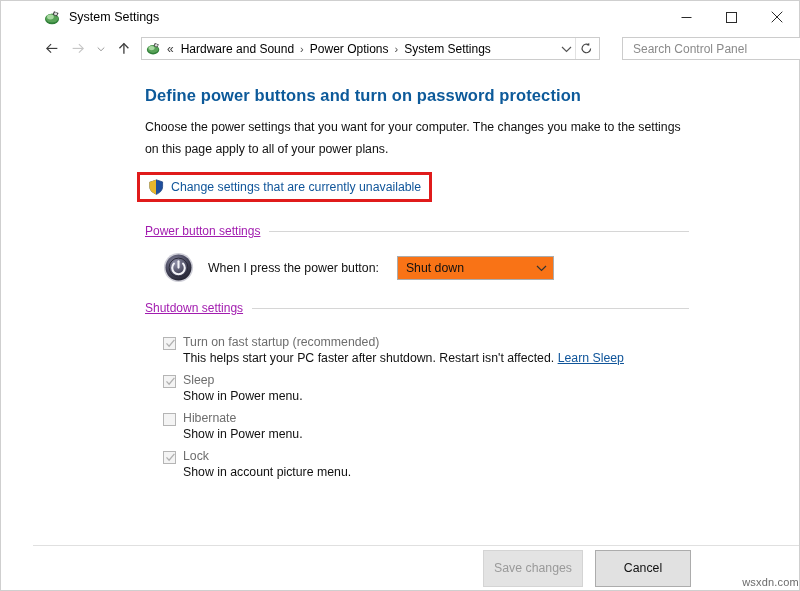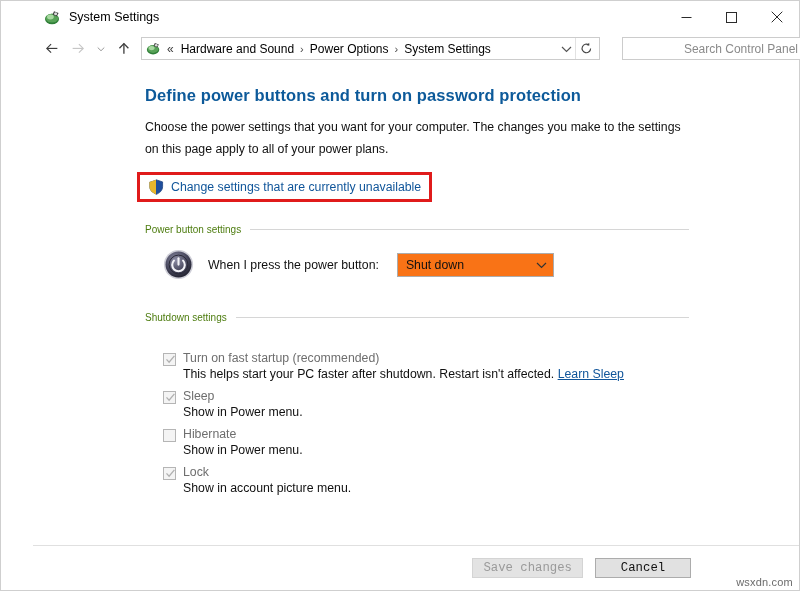--- a/index.html
+++ b/index.html
@@ -129,21 +129,20 @@
   }
   .searchbox input {
     flex: 1 1 auto;
     border: none;
     outline: none;
     font-family: "Liberation Sans", sans-serif;
     font-size: 12px;
     color: #222;
     background: transparent;
     min-width: 0;
-    text-align: right;
   }
   .searchbox input::placeholder { color: #8a8a8a; }
 
   
   .content {
     flex: 1 1 auto;
     position: relative;
     padding: 22px 0 0 0;
     overflow: hidden;
   }
@@ -187,23 +186,24 @@
 
   
   .group {
     display: flex;
     align-items: center;
     gap: 9px;
     margin-top: 9px;
     margin-bottom: 4px;
   }
   .group-label {
-    font-size: 10px;
-    color: #4d7c0f;
+    font-size: 12px;
+    color: #a21caf;
     white-space: nowrap;
+    text-decoration: underline;
   }
   .group-rule {
     flex: 1 1 auto;
     height: 1px;
     background: #d6d6d6;
   }
 
   
   .power-row {
     display: flex;
@@ -223,21 +223,21 @@
     padding: 0 6px 0 8px;
     font-size: 12.3px;
     color: #111;
     cursor: default;
     margin-left: 4px;
   }
   .dropdown .dd-value { flex: 1 1 auto; }
   .dropdown .dd-arrow { flex: 0 0 auto; display: block; }
 
   
-  .shutdown-list { margin: 28px 0 0 18px; }
+  .shutdown-list { margin: 20px 0 0 18px; }
   .chk-row {
     display: flex;
     align-items: flex-start;
     gap: 7px;
     margin-bottom: 1px;
   }
   .checkbox {
     width: 13px; height: 13px;
     border: 1px solid #b5b5b5;
     background: #f4f4f4;
@@ -274,38 +274,38 @@
     flex: 0 0 auto;
     display: flex;
     align-items: center;
     justify-content: flex-end;
     padding-right: 108px;
     gap: 12px;
     background: #ffffff;
     position: relative;
   }
   .btn {
-    height: 20px;
+    height: 37px;
     min-width: 96px;
     padding: 0 10px;
-    font-family: Liberation Mono, monospace;
+    font-family: Liberation Sans, sans-serif;
     font-size: 12.3px;
     border: 1px solid #acacac;
     background: #e1e1e1;
     color: #111;
     cursor: default;
   }
   .btn.disabled {
     color: #9a9a9a;
     background: #e3e3e3;
     border-color: #d4d4d4;
   }
   .watermark {
     position: absolute;
-    right: 6px;
+    right: 0;
     bottom: 2px;
     font-size: 11px;
     color: #6b6b6b;
     letter-spacing: 0.2px;
   }
 </style>
 </head>
 <body>
 
 <div class="window">
@@ -457,21 +457,21 @@
         <span class="power-label">When I press the power button:</span>
         <div class="dropdown">
           <span class="dd-value">Shut down</span>
           <svg class="dd-arrow" width="11" height="8" viewBox="0 0 11 8">
             <path d="M1 2 L5.5 6.4 L10 2" fill="none" stroke="#333" stroke-width="1.2"></path>
           </svg>
         </div>
       </div>
 
       
-      <div class="group" style="margin-top:32px;">
+      <div class="group" style="margin-top:18px;">
         <span class="group-label">Shutdown settings</span>
         <span class="group-rule"></span>
       </div>
 
       <div class="shutdown-list">
 
         <div class="chk-row">
           <span class="checkbox">
             <svg width="11" height="11" viewBox="0 0 11 11">
               <path d="M1.5 5.4 L4.1 8.2 L9.4 1.9" fill="none" stroke="#b0b0b0" stroke-width="1.3"></path>

